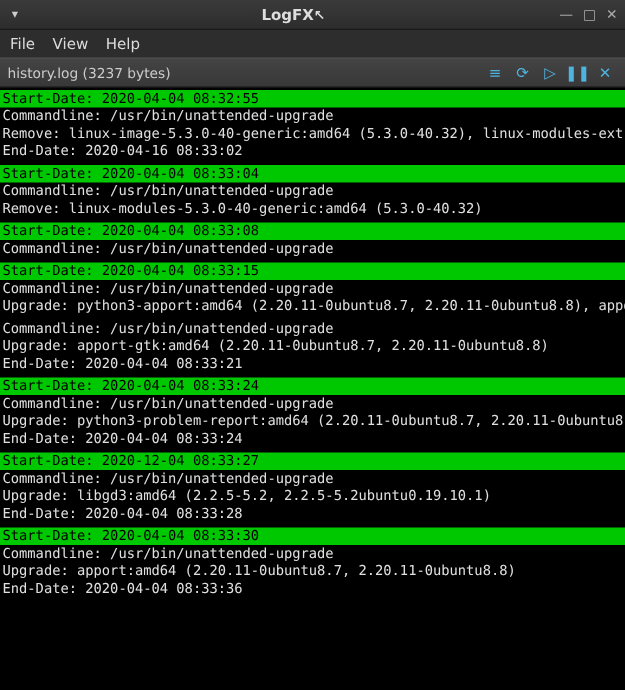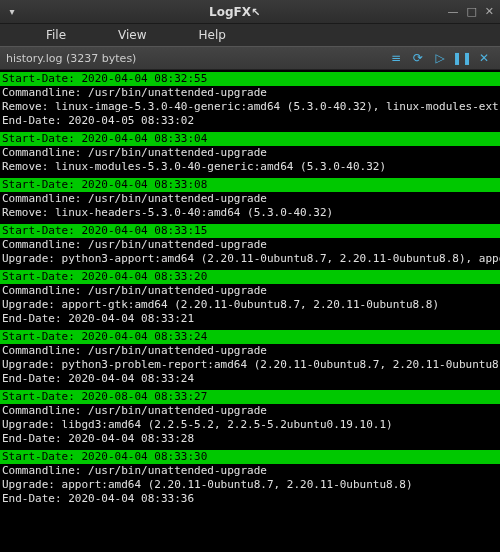--- a/index.html
+++ b/index.html
@@ -44,21 +44,21 @@
   .menubar {
     height: 22px;
     background: #2d2d2d;
     display: flex;
     align-items: center;
     padding: 0 8px;
     gap: 14px;
     font-size: 12px;
     color: #ddd;
   }
-  .menubar span { cursor: pointer; margin-left: 38px; }
+  .menubar span { cursor: pointer; }
   .toolbar {
     height: 24px;
     background: linear-gradient(to bottom, #444, #383838);
     border-top: 1px solid #555;
     border-bottom: 1px solid #222;
     display: flex;
     align-items: center;
     padding: 0 6px;
   }
   .toolbar .info {
@@ -134,51 +134,49 @@
       <span class="tool-btn">❚❚</span>
       <span class="tool-btn close-x">✕</span>
     </span>
   </div>
 
   <div class="log-area" id="log-area">
       <div class="log-entry">
         <div class="log-start">Start-Date: 2020-04-04  08:32:55</div>
         <div class="log-line">Commandline: /usr/bin/unattended-upgrade</div>
         <div class="log-line">Remove: linux-image-5.3.0-40-generic:amd64 (5.3.0-40.32), linux-modules-extra-5.3.0-40-generic:amd64 (5</div>
-        <div class="log-line">End-Date: 2020-04-05  08:33:02</div>
+        <div class="log-line">End-Date: 2020-04-16  08:33:02</div>
       </div>
       <div class="log-entry">
         <div class="log-start">Start-Date: 2020-04-04  08:33:04</div>
         <div class="log-line">Commandline: /usr/bin/unattended-upgrade</div>
         <div class="log-line">Remove: linux-modules-5.3.0-40-generic:amd64 (5.3.0-40.32)</div>
       </div>
       <div class="log-entry">
         <div class="log-start">Start-Date: 2020-04-04  08:33:08</div>
         <div class="log-line">Commandline: /usr/bin/unattended-upgrade</div>
-        <div class="log-line">Remove: linux-headers-5.3.0-40:amd64 (5.3.0-40.32)</div>
       </div>
       <div class="log-entry">
         <div class="log-start">Start-Date: 2020-04-04  08:33:15</div>
         <div class="log-line">Commandline: /usr/bin/unattended-upgrade</div>
         <div class="log-line">Upgrade: python3-apport:amd64 (2.20.11-0ubuntu8.7, 2.20.11-0ubuntu8.8), apport-kde:amd64 (2.20.11-0u</div>
       </div>
       <div class="log-entry">
-        <div class="log-start">Start-Date: 2020-04-04  08:33:20</div>
         <div class="log-line">Commandline: /usr/bin/unattended-upgrade</div>
         <div class="log-line">Upgrade: apport-gtk:amd64 (2.20.11-0ubuntu8.7, 2.20.11-0ubuntu8.8)</div>
         <div class="log-line">End-Date: 2020-04-04  08:33:21</div>
       </div>
       <div class="log-entry">
         <div class="log-start">Start-Date: 2020-04-04  08:33:24</div>
         <div class="log-line">Commandline: /usr/bin/unattended-upgrade</div>
         <div class="log-line">Upgrade: python3-problem-report:amd64 (2.20.11-0ubuntu8.7, 2.20.11-0ubuntu8.8)</div>
         <div class="log-line">End-Date: 2020-04-04  08:33:24</div>
       </div>
       <div class="log-entry">
-        <div class="log-start">Start-Date: 2020-08-04  08:33:27</div>
+        <div class="log-start">Start-Date: 2020-12-04  08:33:27</div>
         <div class="log-line">Commandline: /usr/bin/unattended-upgrade</div>
         <div class="log-line">Upgrade: libgd3:amd64 (2.2.5-5.2, 2.2.5-5.2ubuntu0.19.10.1)</div>
         <div class="log-line">End-Date: 2020-04-04  08:33:28</div>
       </div>
       <div class="log-entry">
         <div class="log-start">Start-Date: 2020-04-04  08:33:30</div>
         <div class="log-line">Commandline: /usr/bin/unattended-upgrade</div>
         <div class="log-line">Upgrade: apport:amd64 (2.20.11-0ubuntu8.7, 2.20.11-0ubuntu8.8)</div>
         <div class="log-line">End-Date: 2020-04-04  08:33:36</div>
       </div>

